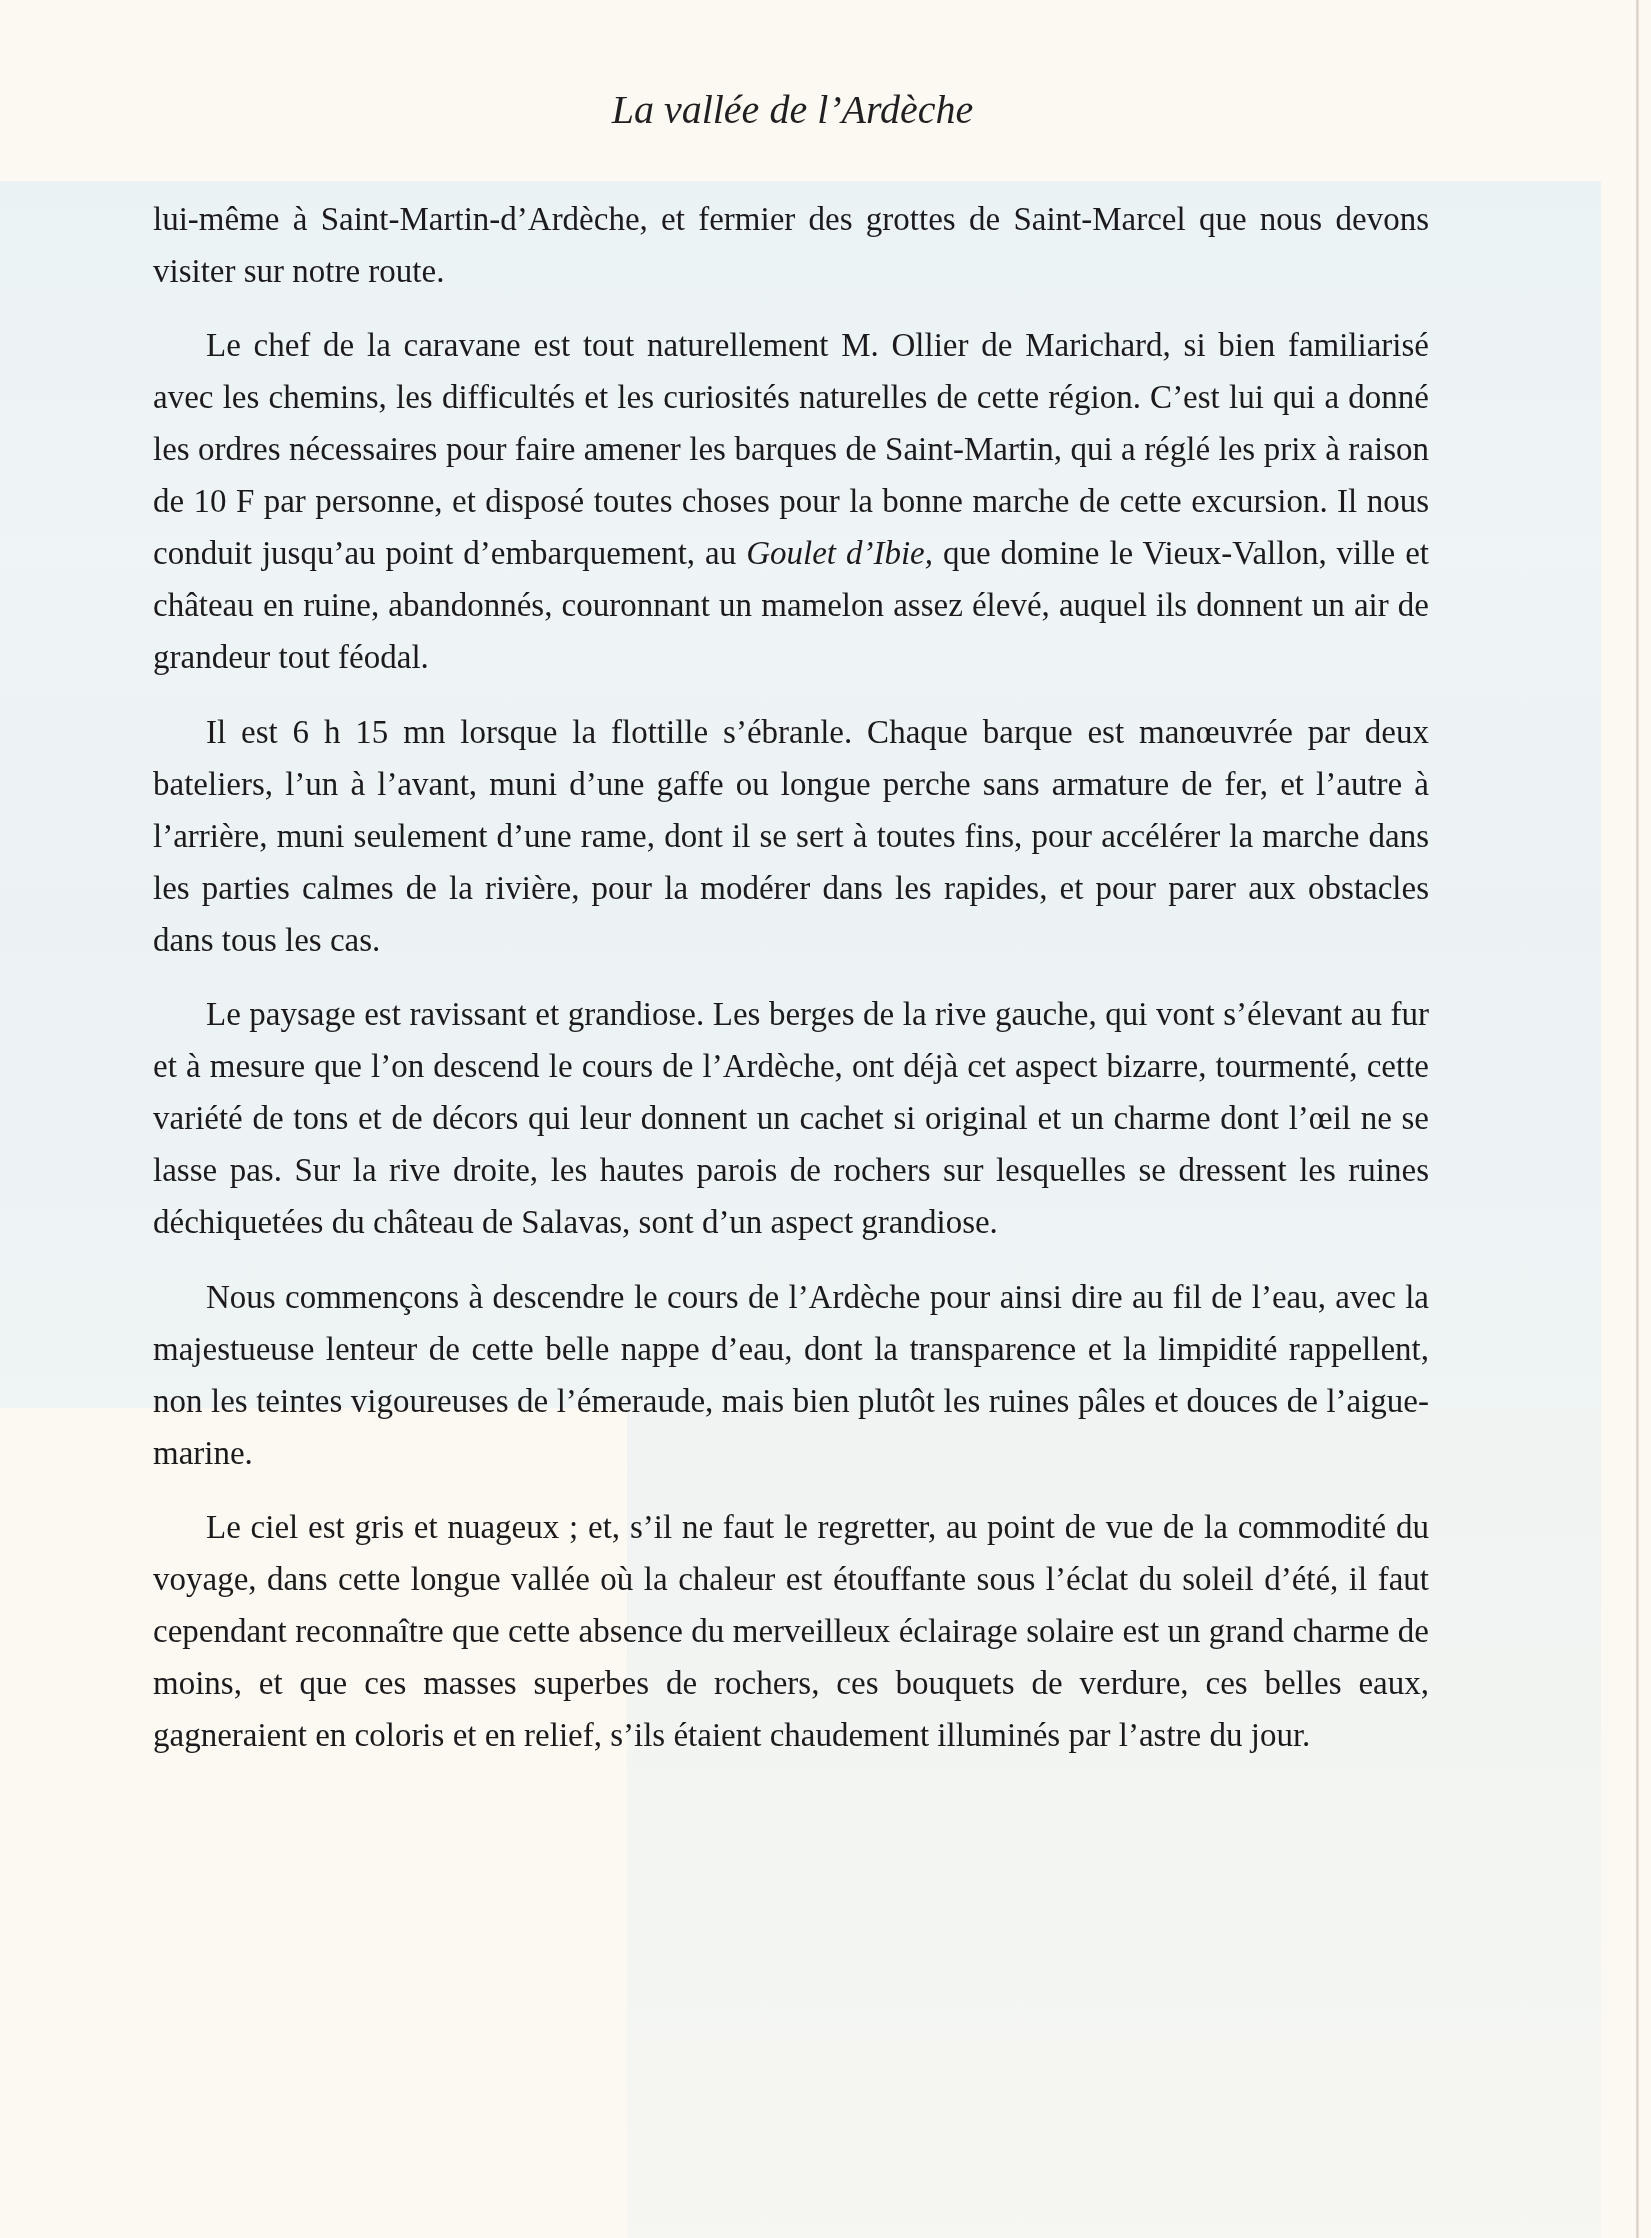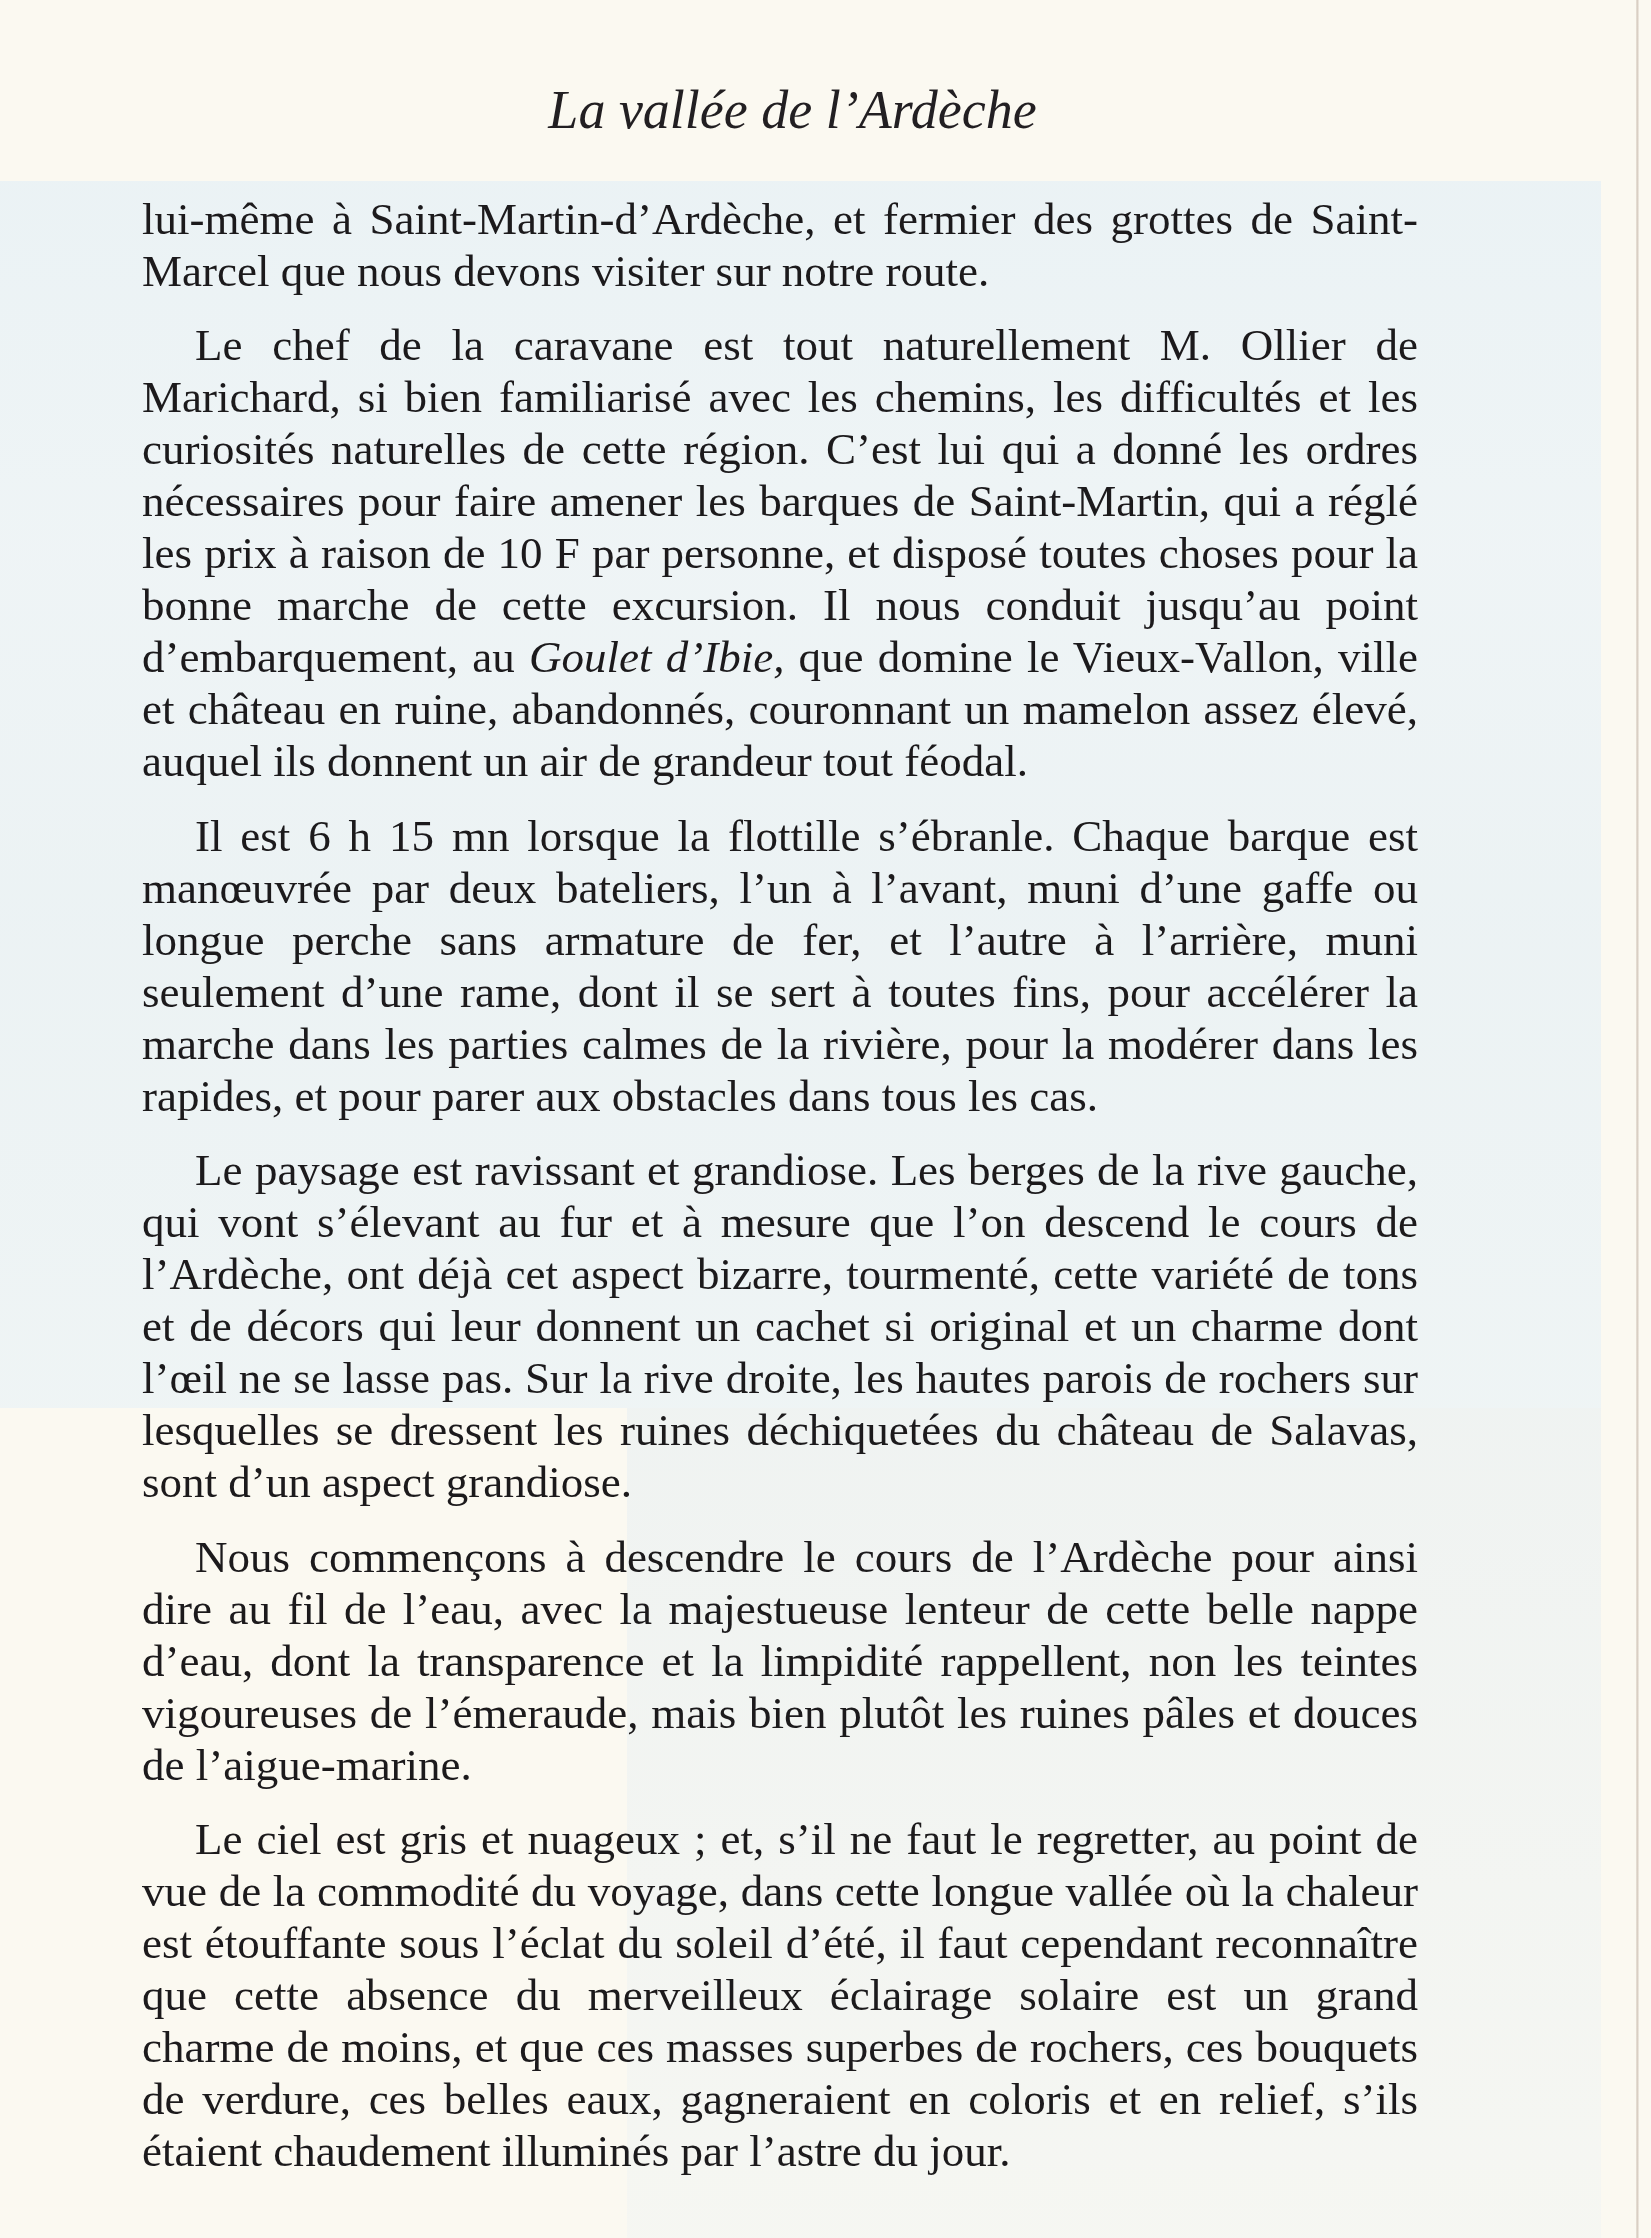--- a/index.html
+++ b/index.html
@@ -49,30 +49,30 @@
       width: 1651px;
       height: 2520px;
     }
     .running-head {
       position: absolute;
       top: 83px;
       left: 0;
       width: 1585px;
       text-align: center;
       font-style: italic;
-      font-size: 54px;
+      font-size: 40px;
       line-height: 54px;
       color: #221f22;
     }
     .body-text {
       position: absolute;
-      left: 142px;
+      left: 153px;
       top: 193px;
       width: 1276px;
-      font-size: 45px;
+      font-size: 33px;
       line-height: 52px;
       text-align: justify;
       hyphens: manual;
     }
     .para {
       margin: 0 0 22.4px 0;
       text-indent: 53px;
     }
     .para.first {
       text-indent: 0;

